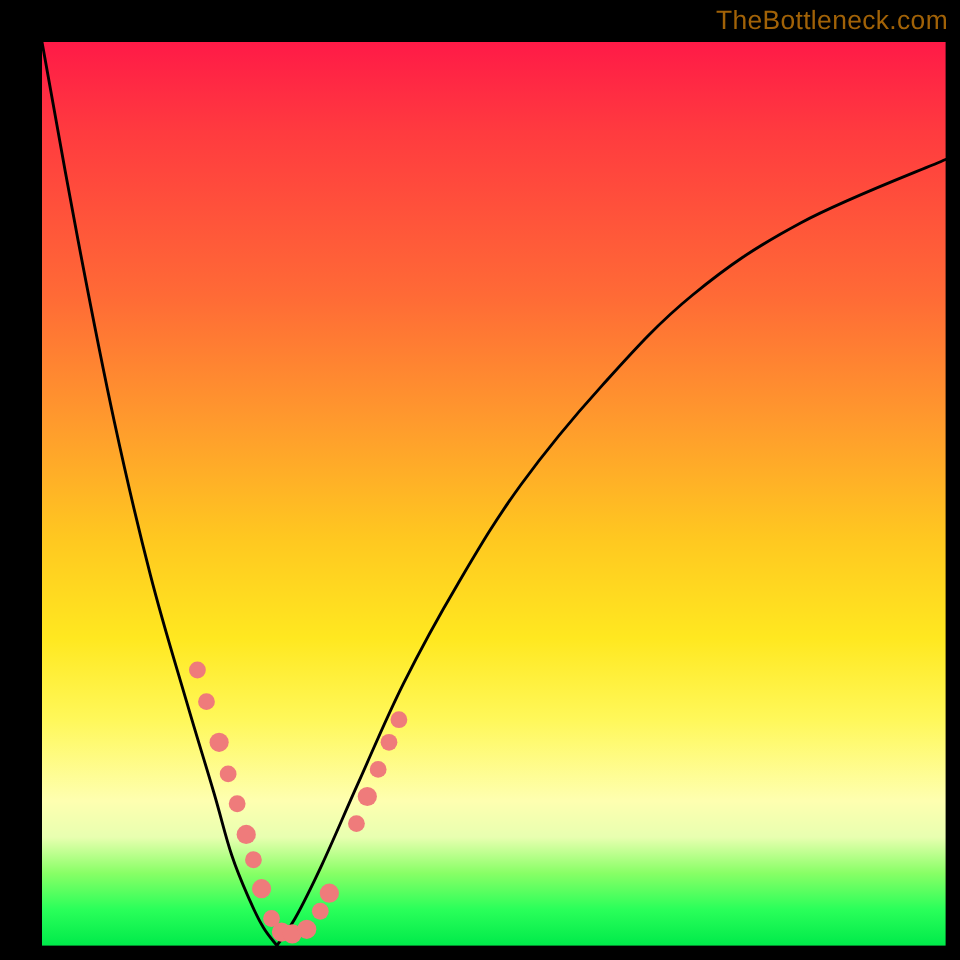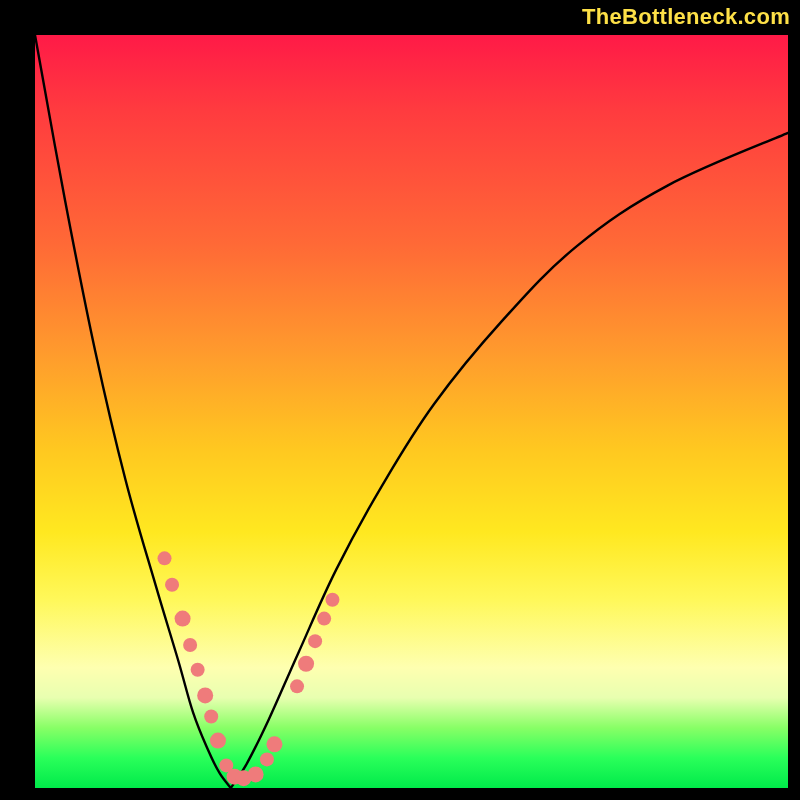--- a/index.html
+++ b/index.html
@@ -36,23 +36,23 @@
       #e8ffb0 88%,
       #88ff66 92%,
       #2aff5a 96%,
       #00ea4a 100%
     );
   }
   .watermark {
     position: absolute;
     top: 4px;
     right: 10px;
-    color: #fde047;
+    color: #a16207;
     font-size: 22px;
-    font-weight: 700;
+    font-weight: 400;
     letter-spacing: 0.3px;
     user-select: none;
   }
   svg.curve {
     position: absolute;
     left: 0;
     top: 0;
     width: 753px;
     height: 753px;
     overflow: visible;

